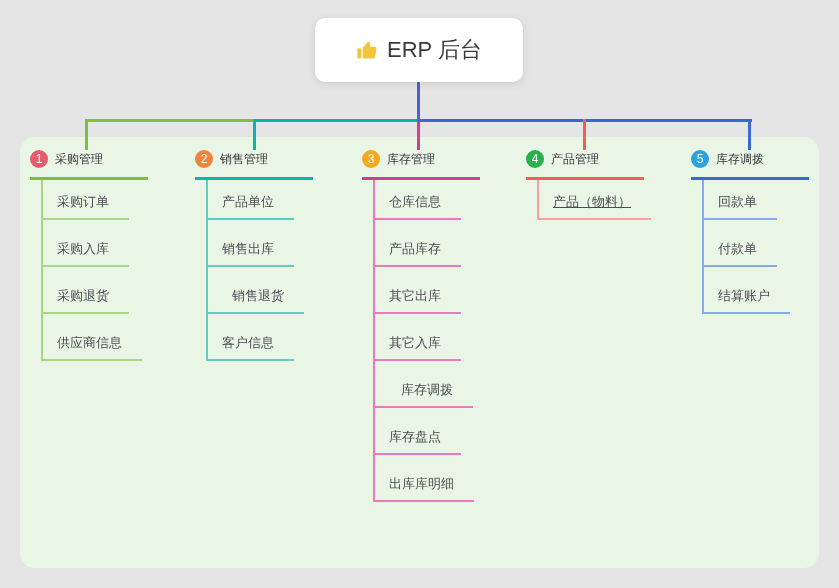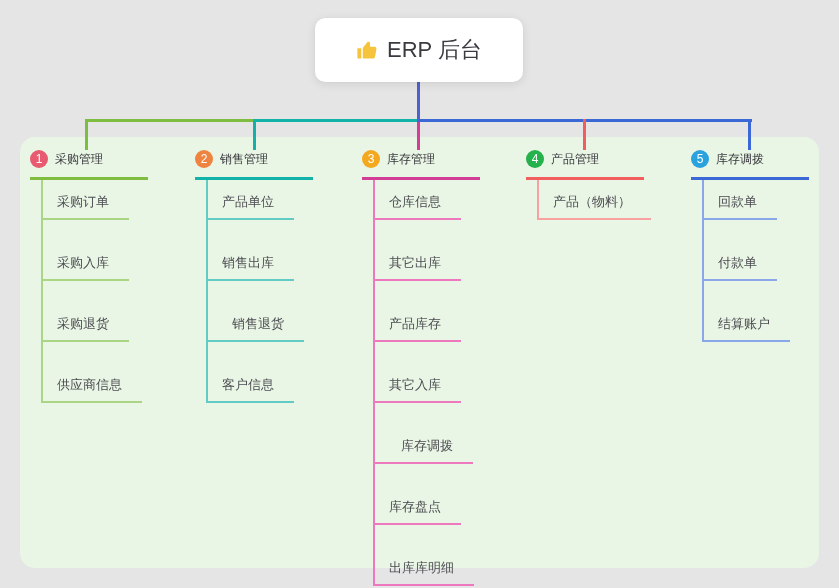--- a/index.html
+++ b/index.html
@@ -13,21 +13,21 @@
          font-size:22px;color:#3a3a40;z-index:5;}
   .root-card .emoji-icon{display:flex;align-items:center;}
   .line{position:absolute;z-index:2;}
   .branch{position:absolute;top:147px;width:118px;z-index:3;}
   .branch-header{display:flex;align-items:center;height:24px;padding-bottom:6px;
          border-bottom:3px solid #000;}
   .badge{width:18px;height:18px;border-radius:50%;color:#fff;font-size:12px;
          line-height:18px;text-align:center;flex:0 0 18px;}
   .branch-title{margin-left:7px;font-size:12px;color:#37373c;white-space:nowrap;}
   .children{margin-left:11px;border-left:2px solid #000;}
-  .child{height:61px;display:flex;align-items:flex-end;}
+  .child{height:47px;display:flex;align-items:flex-end;}
   .child:first-child{height:40px;}
   .child-label{display:inline-block;white-space:nowrap;font-size:13px;color:#4c4c52;
          padding:0 20px 7px 14px;border-bottom:2px solid #000;}
 </style>
 </head>
 <body>
 
 <div class="stage" id="stage">
   <div class="panel"></div>
 
@@ -96,24 +96,24 @@
       <div class="branch" style="left: 362px;">
         <div class="branch-header" style="border-bottom-color: rgb(210, 61, 150);">
           <span class="badge" style="background: rgb(243, 168, 29);">3</span>
           <span class="branch-title">库存管理</span>
         </div>
         <div class="children" style="border-left-color: rgb(238, 120, 189);">
           <div class="child">
             <span class="child-label" style="border-bottom-color: rgb(238, 120, 189);">仓库信息</span>
           </div>
           <div class="child">
-            <span class="child-label" style="border-bottom-color: rgb(238, 120, 189);">其它出库</span>
+            <span class="child-label" style="border-bottom-color: rgb(238, 120, 189);">产品库存</span>
           </div>
           <div class="child">
-            <span class="child-label" style="border-bottom-color: rgb(238, 120, 189);">产品库存</span>
+            <span class="child-label" style="border-bottom-color: rgb(238, 120, 189);">其它出库</span>
           </div>
           <div class="child">
             <span class="child-label" style="border-bottom-color: rgb(238, 120, 189);">其它入库</span>
           </div>
           <div class="child">
             <span class="child-label" style="border-bottom-color: rgb(238, 120, 189); padding-left: 26px;">库存调拨</span>
           </div>
           <div class="child">
             <span class="child-label" style="border-bottom-color: rgb(238, 120, 189); margin-top: 48px;">库存盘点</span>
           </div>
@@ -122,21 +122,21 @@
           </div>
         </div>
       </div>
       <div class="branch" style="left: 526px;">
         <div class="branch-header" style="border-bottom-color: rgb(241, 94, 94);">
           <span class="badge" style="background: rgb(37, 177, 76);">4</span>
           <span class="branch-title">产品管理</span>
         </div>
         <div class="children" style="border-left-color: rgb(247, 161, 161);">
           <div class="child">
-            <span class="child-label" style="border-bottom-color: rgb(247, 161, 161);">产品（物料）</span>
+            <span class="child-label" style="border-bottom-color: rgb(247, 161, 161); text-decoration: underline;">产品（物料）</span>
           </div>
         </div>
       </div>
       <div class="branch" style="left: 691px;">
         <div class="branch-header" style="border-bottom-color: rgb(59, 103, 215);">
           <span class="badge" style="background: rgb(42, 162, 222);">5</span>
           <span class="branch-title">库存调拨</span>
         </div>
         <div class="children" style="border-left-color: rgb(138, 167, 234); font-family: Liberation Mono, monospace;">
           <div class="child">

